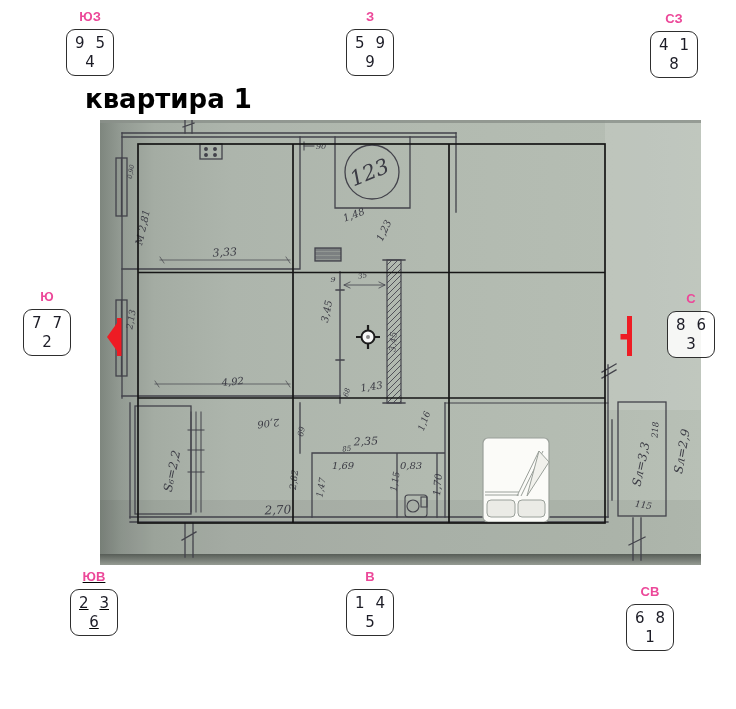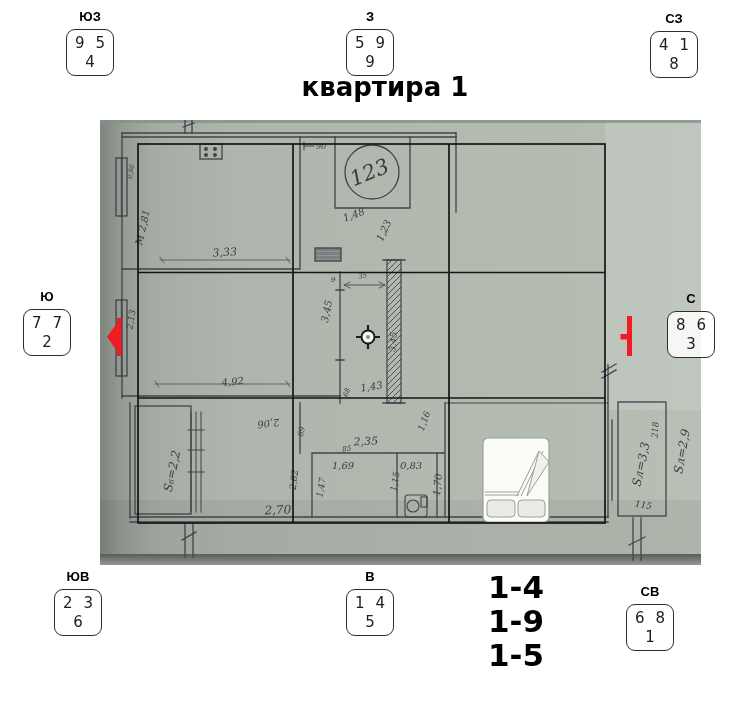--- a/index.html
+++ b/index.html
@@ -1,40 +1,40 @@
 <!DOCTYPE html>
 <html><head>
 <meta charset="utf-8">
 <style>
   html,body{margin:0;padding:0;background:#ffffff;}
   #page{position:relative;width:736px;height:709px;background:#ffffff;overflow:hidden;
         font-family:"DejaVu Sans",sans-serif;}
 
   
-  #apt-title{position:absolute;left:85px;top:72px;width:600px;text-align:center;
+  #apt-title{position:absolute;left:85px;top:84px;width:600px;
              font:bold 26px "DejaVu Sans",sans-serif;color:#000;}
 
   
   #photo{position:absolute;left:100px;top:120px;width:601px;height:445px;}
 
   
   .cbox{position:absolute;width:60px;text-align:center;}
-  .cbox .lbl{font:bold 13px "Liberation Sans",sans-serif;color:#000000;margin-bottom:5px;}
+  .cbox .lbl{font:bold 13px "Liberation Sans",sans-serif;color:#ec4899;margin-bottom:5px;}
   .card{width:46px;height:45px;margin:0 auto;border:1.5px solid #2e2e2e;border-radius:9px;
         background:rgba(255,255,255,0.85);display:flex;flex-direction:column;
         justify-content:center;gap:1px;font:15px "DejaVu Sans",sans-serif;color:#1c1c26;}
   .r2{display:flex;justify-content:space-between;padding:0 8px;}
   .r1{text-align:center;}
 
   .pos-sw{left:60px;top:9px;}
   .pos-w{left:340px;top:9px;}
   .pos-nw{left:644px;top:11px;}
   .pos-s{left:17px;top:289px;}
   .pos-n{left:661px;top:291px;}
-  .pos-se{left:48px;top:569px;}
+  .pos-se{left:64px;top:569px;text-decoration:underline;}
   .pos-e{left:340px;top:569px;}
   .pos-ne{left:620px;top:584px;}
 
   
   #codes{position:absolute;left:488px;top:570px;font:bold 31px "DejaVu Sans",sans-serif;
          color:#000;line-height:34px;}
 </style>
 </head>
 <body>
 
@@ -283,19 +283,14 @@
     <div class="lbl">СВ</div>
     <div class="card">
       <div class="r2">
           <span>6</span>
           <span>8</span>
         </div>
       <div class="r1"><span>1</span></div>
     </div>
   </div>
 
-  <div id="codes">
-    <div>1-4</div>
-    <div>1-9</div>
-    <div>1-5</div>
-  </div>
 
 </div>
 
 </body></html>

